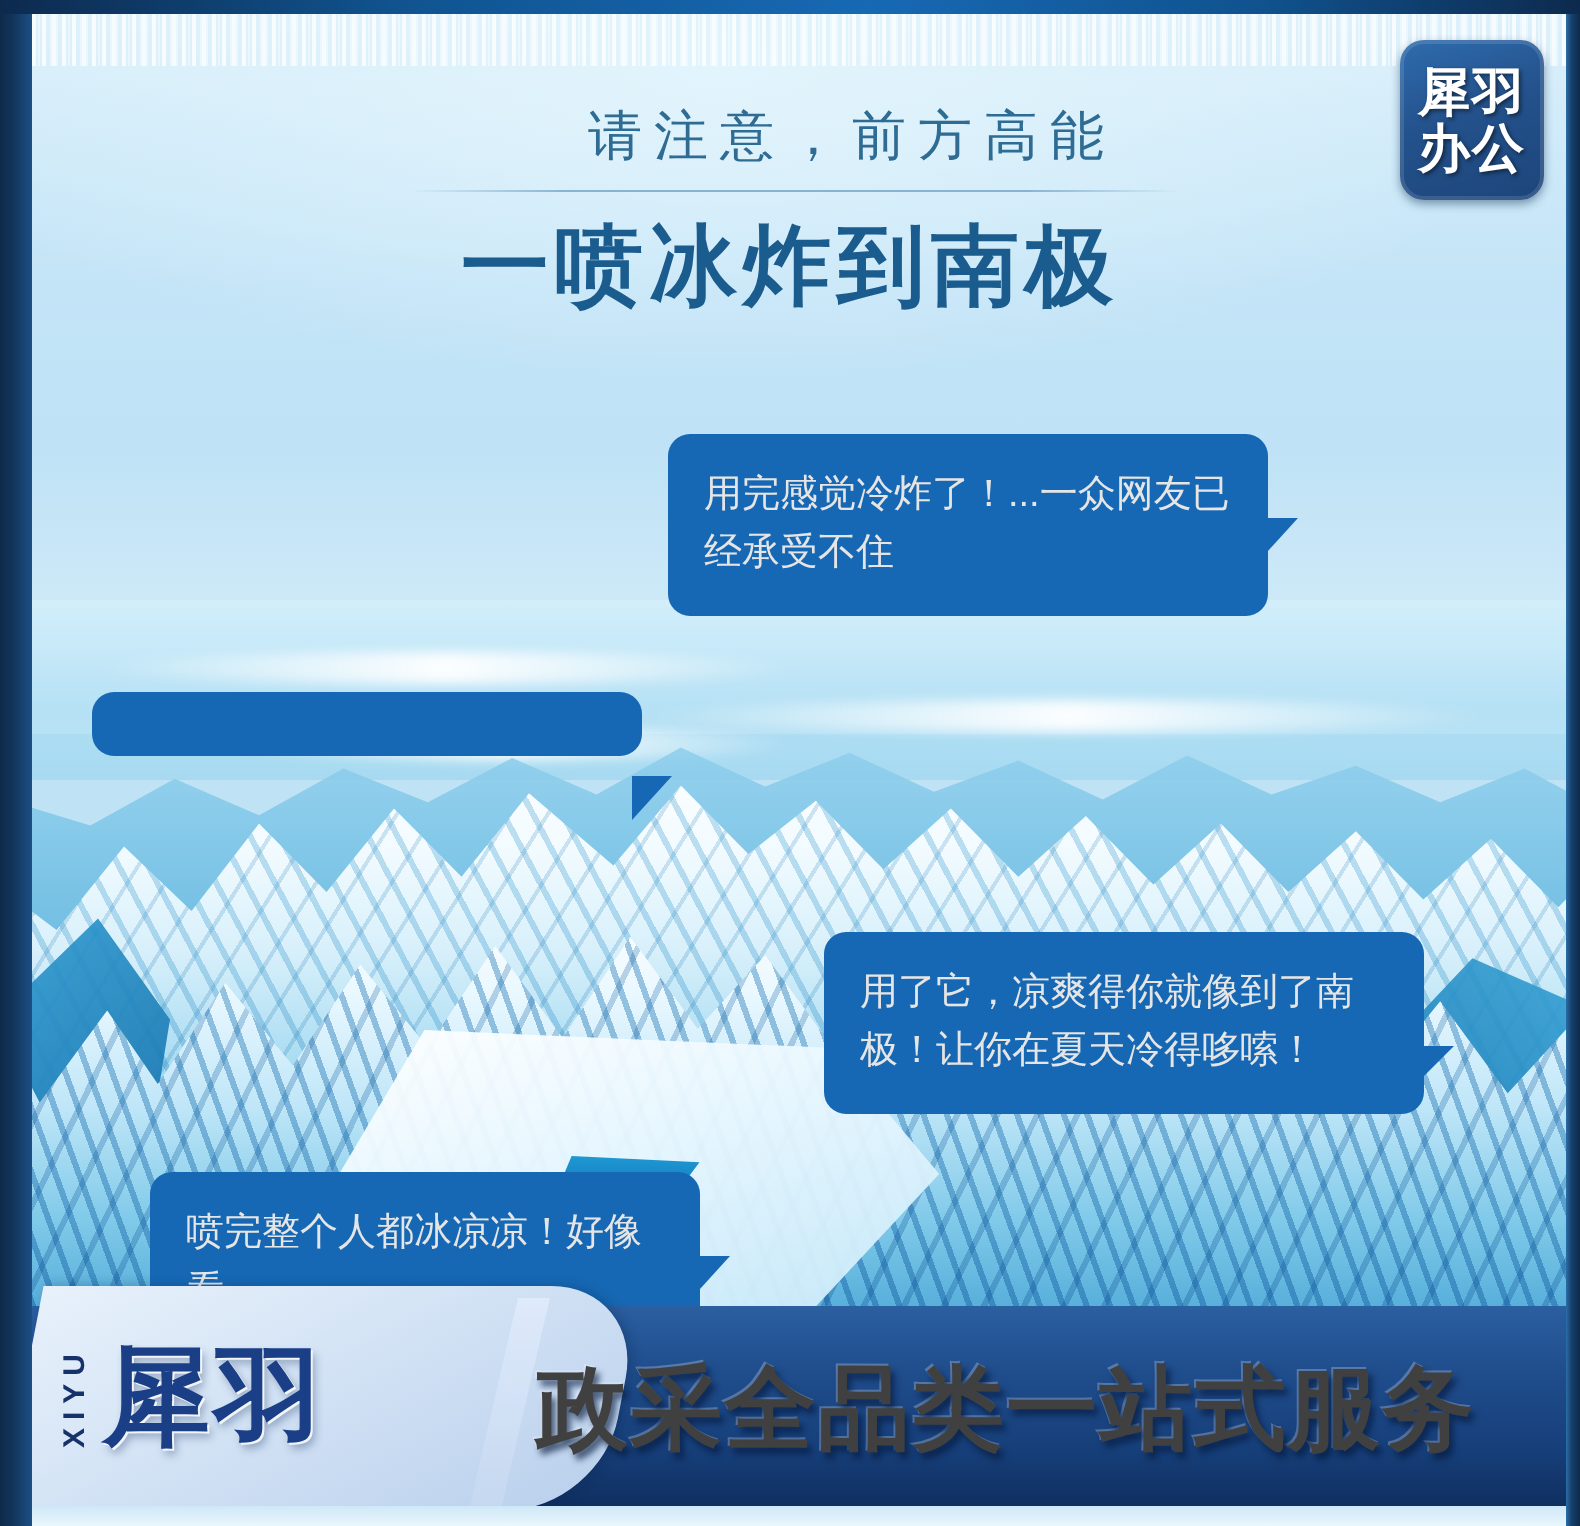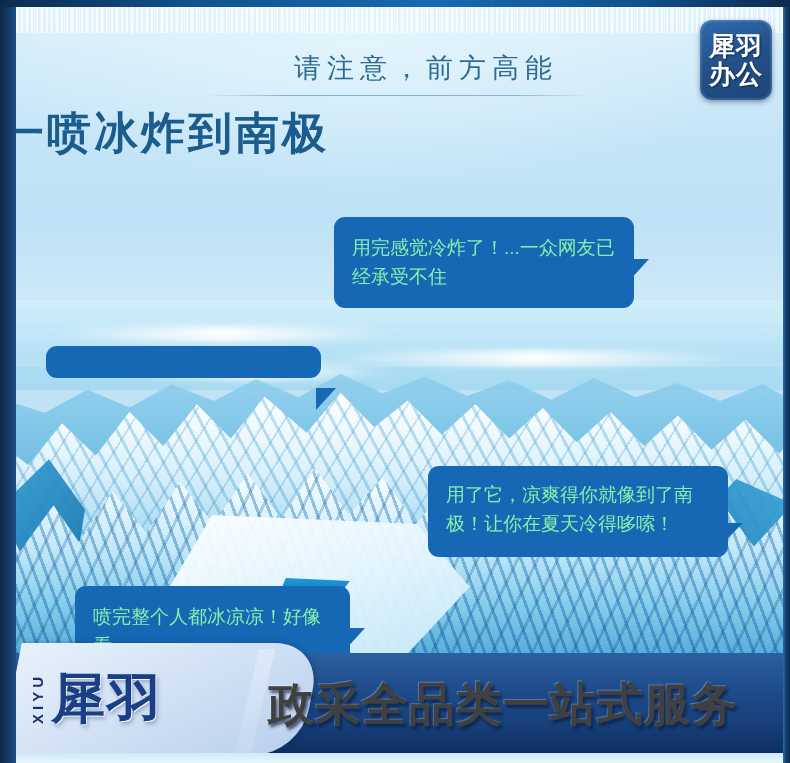--- a/index.html
+++ b/index.html
@@ -161,21 +161,21 @@
     z-index: 20;
     padding-left: 31px;
   }
   .divider {
     position: absolute; left: 205px; top: 95px; width: 385px; height: 1px;
     background: linear-gradient(90deg, rgba(130,175,205,0) 0%, rgba(110,160,195,.75) 20%, rgba(110,160,195,.75) 80%, rgba(130,175,205,0) 100%);
     z-index: 20;
   }
   .maintitle {
     position: absolute; left: 0; top: 104px; width: 790px;
-    text-align: left;
+    text-align: center;
     font-size: 44px;
     font-weight: bold;
     letter-spacing: 3px;
     color: #1b5c8f;
     z-index: 20;
   }
 
   
   .badge {
     position: absolute; right: 18px; top: 20px;
@@ -194,21 +194,21 @@
     line-height: 1.08;
     letter-spacing: 1px;
     text-shadow: 1px 1px 2px rgba(0,0,0,.5);
   }
 
   
   .bubble {
     position: absolute;
     background: #1668b4;
     border-radius: 11px;
-    color: #86efac;
+    color: #e5e5e5;
     font-size: 19px;
     line-height: 1.55;
     padding: 16px 18px;
     box-sizing: border-box;
     z-index: 25;
   }
   .bubble .tail {
     position: absolute;
     width: 0; height: 0;
   }
@@ -222,21 +222,21 @@
   
   .tail-right-low {
     right: -15px; bottom: 14px;
     border-top: 0 solid transparent;
     border-left: 20px solid #1668b4;
     border-bottom: 20px solid transparent;
   }
 
   #bubble-1 { left: 334px; top: 217px; width: 300px; }
   #bubble-2 { left: 46px;  top: 346px; width: 275px; }
-  #bubble-3 { left: 428px; top: 466px; width: 300px; font-family: Liberation Mono, monospace; }
+  #bubble-3 { left: 412px; top: 466px; width: 300px; }
   #bubble-4 { left: 75px;  top: 586px; width: 275px; }
 
   
   .banner {
     position: absolute; left: 0; bottom: 0; width: 790px; height: 128px;
     z-index: 35; overflow: hidden;
   }
   .banner-dark {
     position: absolute; left: 0; top: 18px; width: 790px; height: 100px;
     background: linear-gradient(180deg,#2b5fa0 0%, #1f4c8b 35%, #17407b 70%, #0f2f60 100%);

